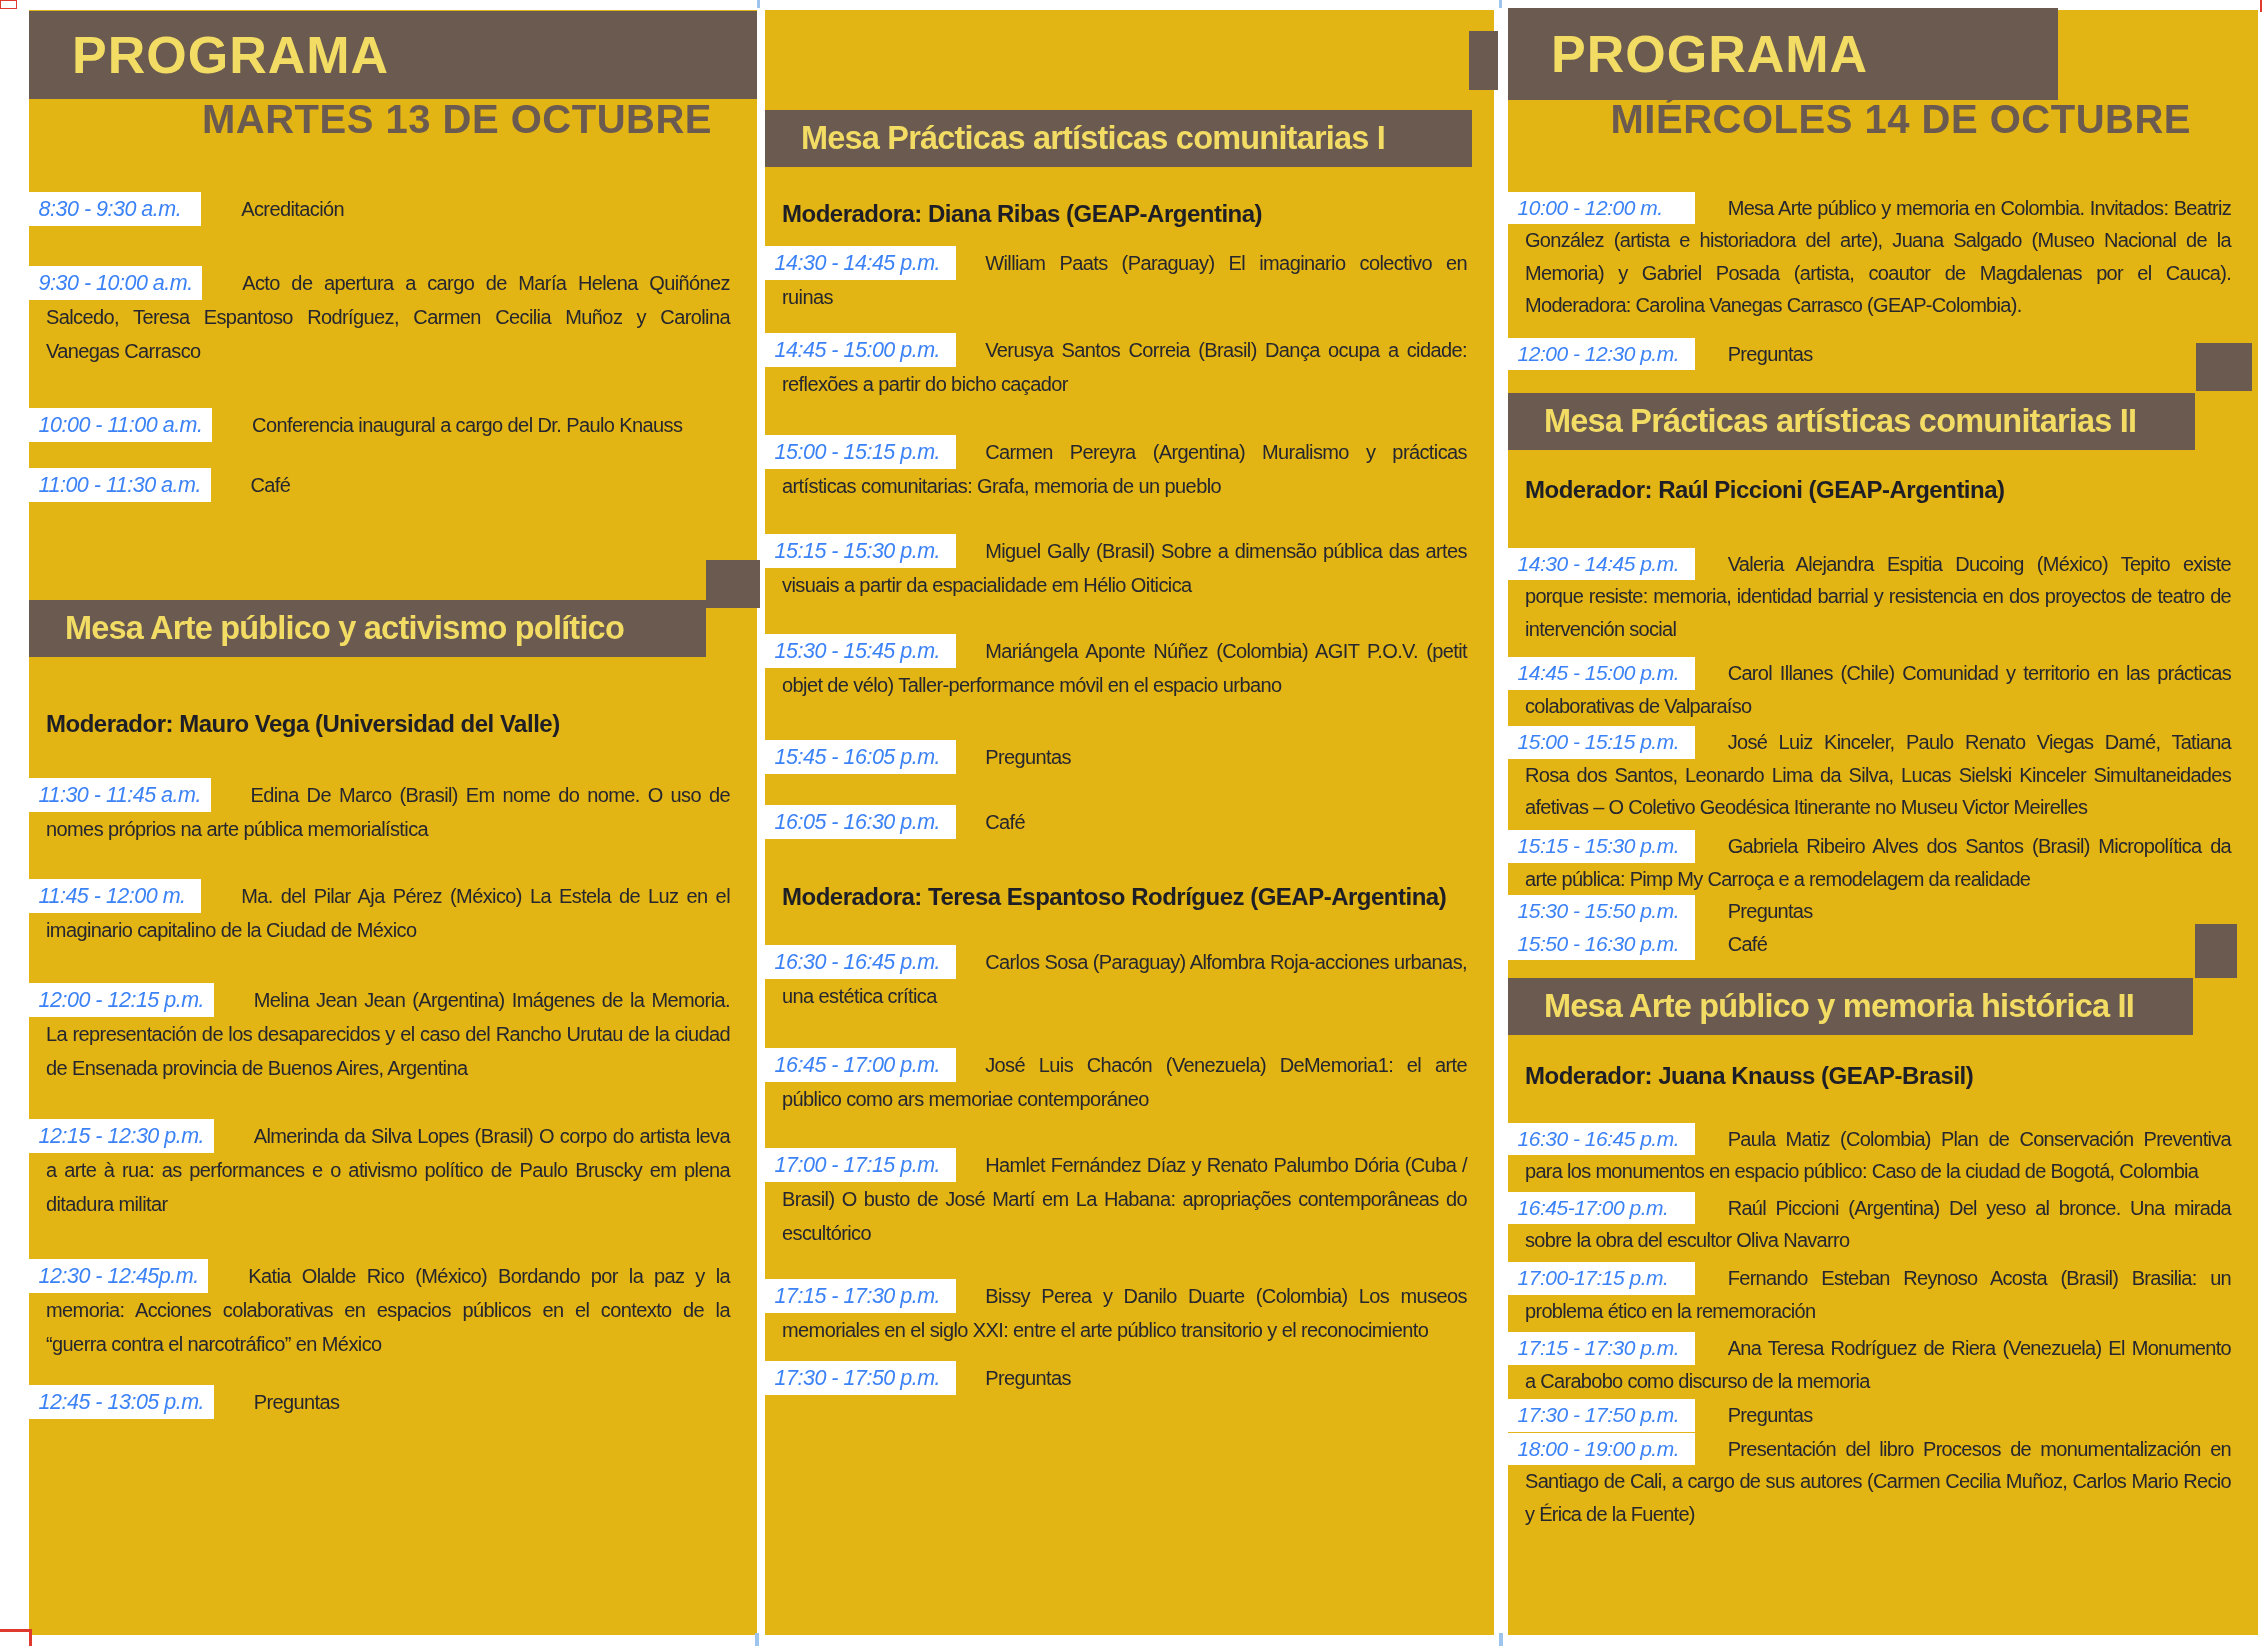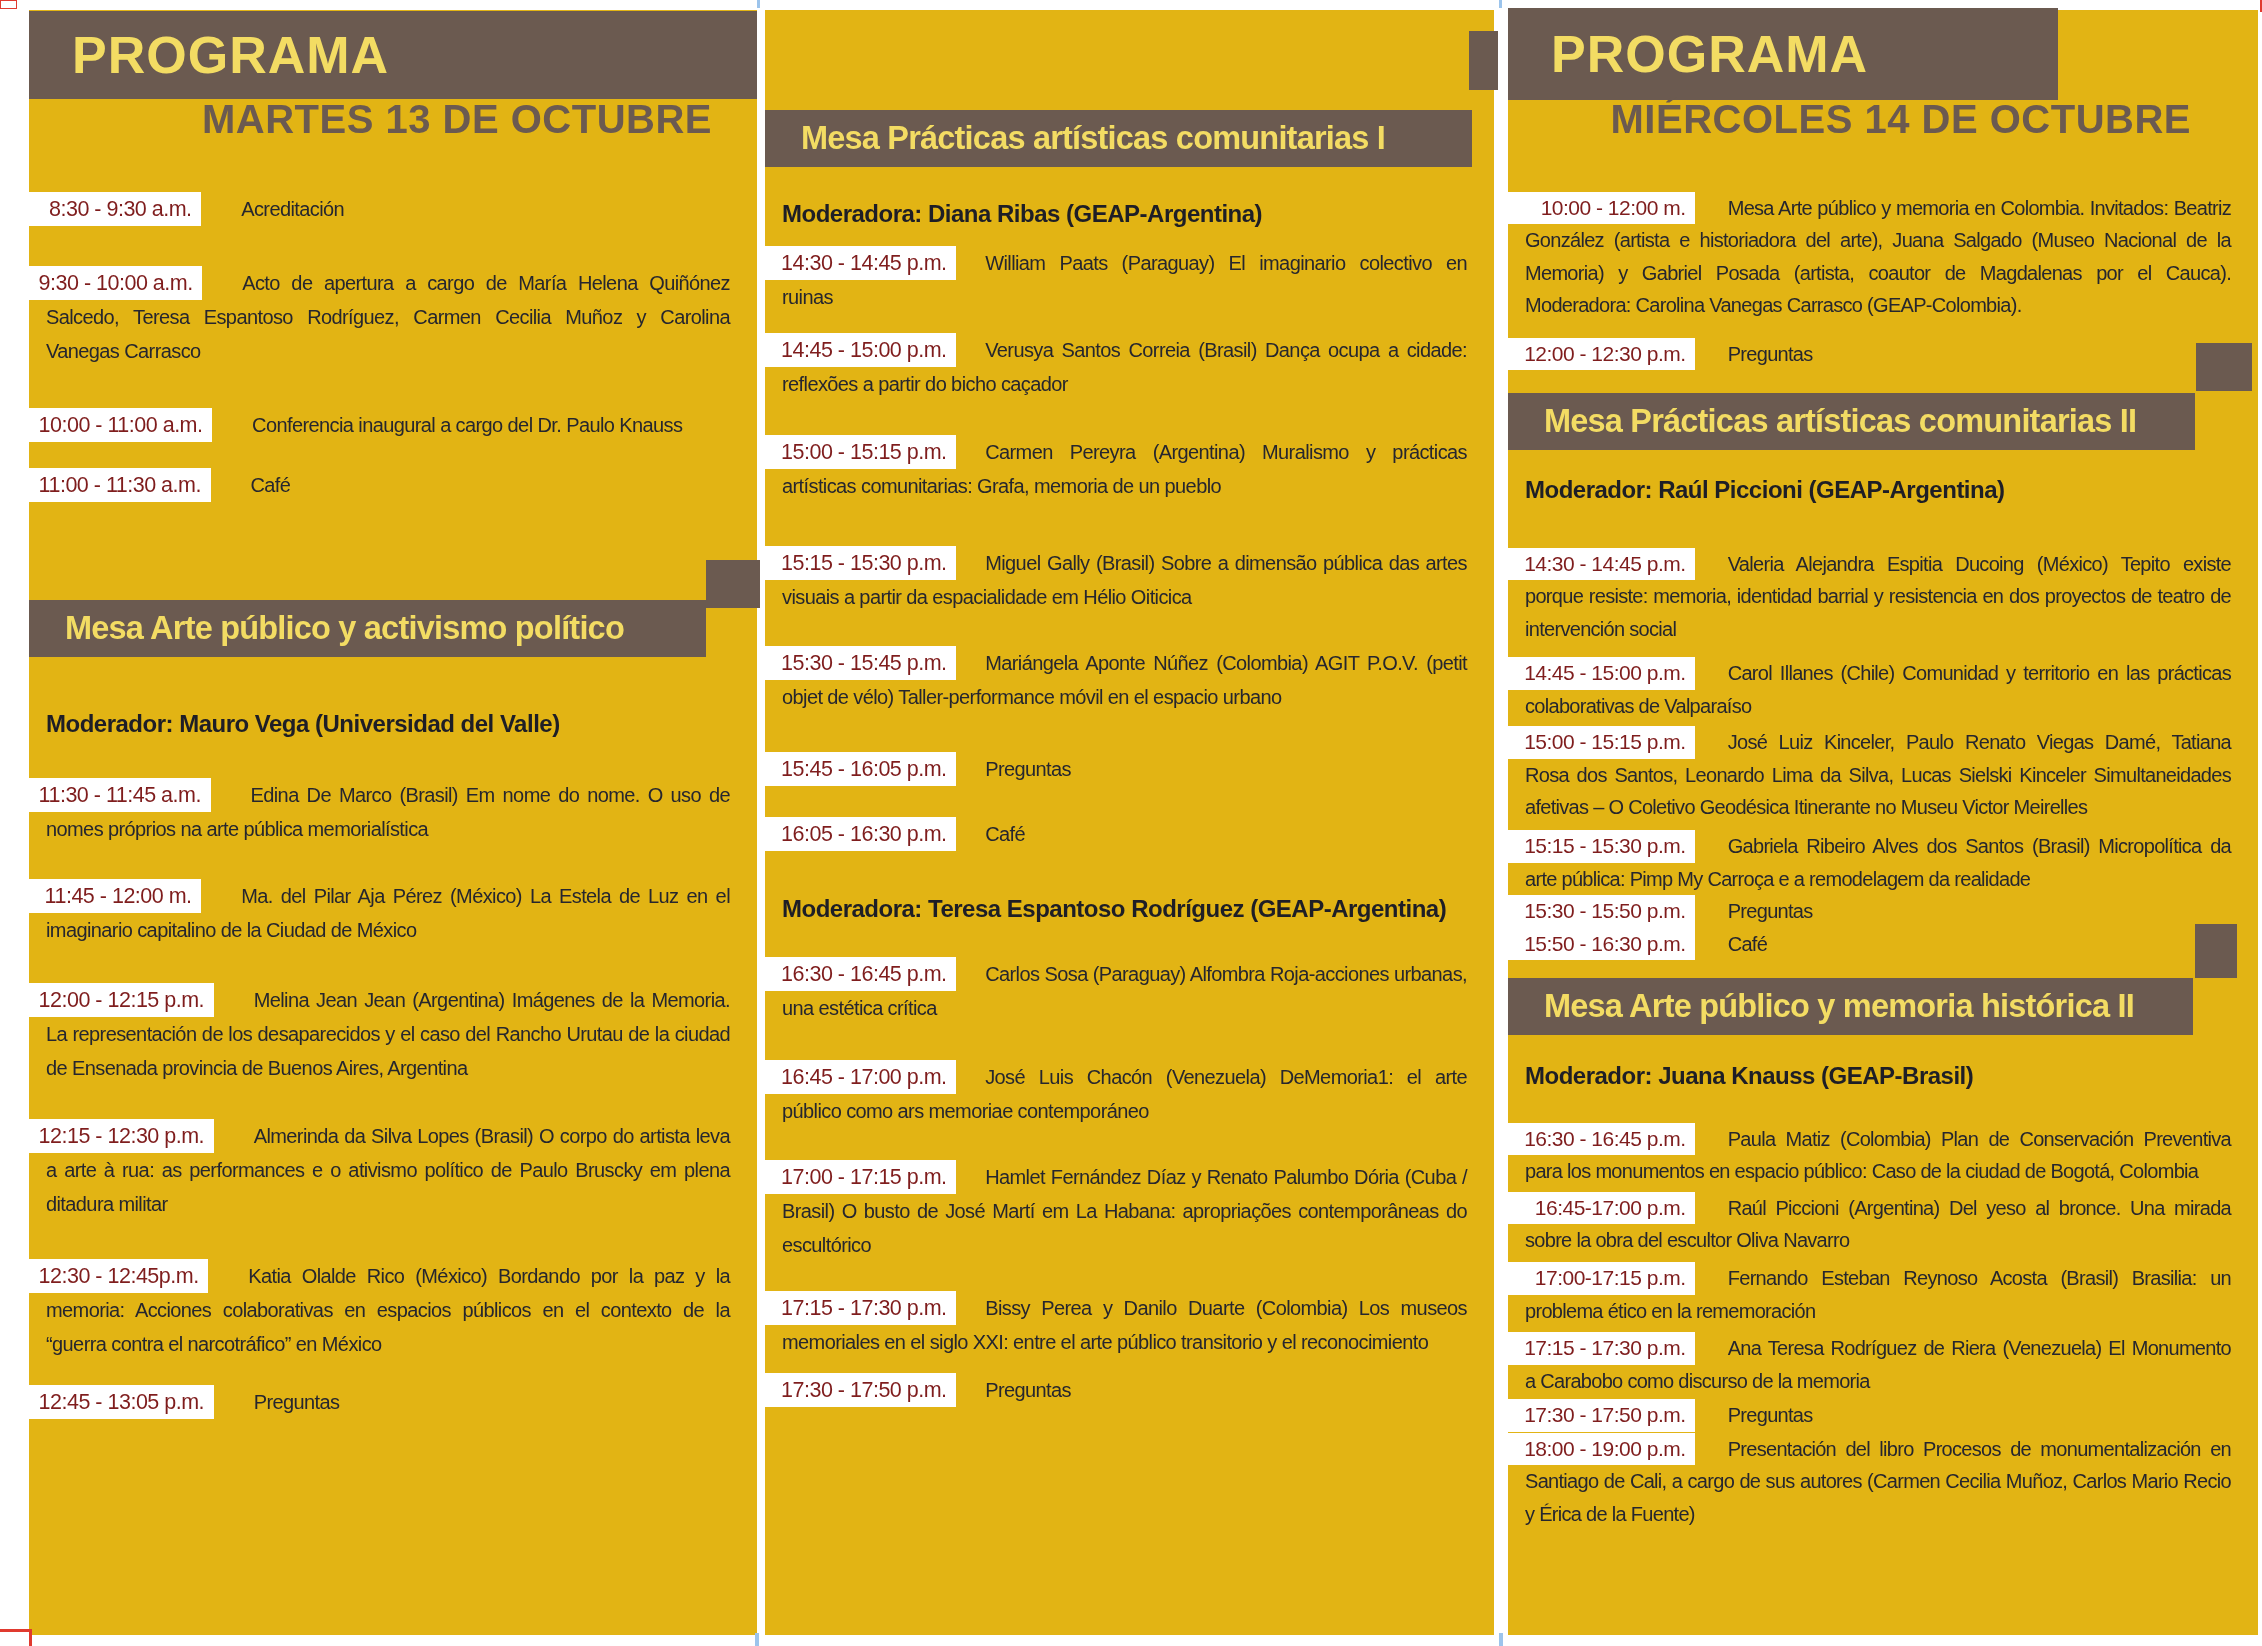--- a/index.html
+++ b/index.html
@@ -40,24 +40,24 @@
   .panel-right .datetitle{right:67px;}
 
   .flow{position:absolute;left:0;top:0;width:100%;}
 
   .row{
     box-sizing:border-box;width:100%;padding:0 27px 0 17px;
     text-align:justify;font-size:20px;line-height:34px;letter-spacing:-0.6px;color:var(--body-text);
   }
   .panel-right .row{line-height:32.5px;letter-spacing:-0.7px;}
   .chip{
-    display:inline-block;background:var(--chip-bg);color:#7f1d1d;
-    margin-left:-17px;margin-right:40px;padding:0 9.6px;text-align:right;
+    display:inline-block;background:var(--chip-bg);color:#3b82f6;
+    margin-left:-17px;margin-right:40px;padding:0 9.6px;text-align:left;
     font-size:21.5px;letter-spacing:-0.5px;white-space:nowrap;
-    height:34px;line-height:34px;min-width:153px;
+    height:34px;line-height:34px;min-width:153px;font-style:italic;
   }
   .panel-mid .chip{min-width:172px;margin-right:29px;}
   .panel-right .chip{min-width:168px;margin-right:32.5px;height:32.5px;line-height:32.5px;font-size:21px;}
 
   .mod{
     box-sizing:border-box;padding:0 27px 0 17px;font-weight:bold;
     font-size:24px;line-height:32.5px;letter-spacing:-0.5px;color:#1e1e26;white-space:nowrap;
   }
 
   .secbar{
@@ -109,21 +109,21 @@
     <div class="flow">
       <div class="secbar" style="margin-top:100px;width:707px">
         <span class="sectitle">Mesa Prácticas artísticas comunitarias I</span>
         <i class="sq" style="left:calc(100% - 2.9px);top:-79px;width:29px;height:59px"></i>
       </div>
       <div class="mod" style="margin-top:31px"><span>Moderadora: Diana Ribas (GEAP-Argentina)</span></div>
 
       <div class="row" style="margin-top:16.3px"><span class="chip">14:30 - 14:45 p.m.</span><span>William Paats (Paraguay) El imaginario colectivo en ruinas</span></div>
       <div class="row" style="margin-top:19px"><span class="chip">14:45 - 15:00 p.m.</span><span>Verusya Santos Correia (Brasil) Dança ocupa a cidade: reflexões a partir do bicho caçador</span></div>
       <div class="row" style="margin-top:34px"><span class="chip">15:00 - 15:15 p.m.</span><span>Carmen Pereyra (Argentina) Muralismo y prácticas artísticas comunitarias: Grafa, memoria de un pueblo</span></div>
-      <div class="row" style="margin-top:43px"><span class="chip">15:15 - 15:30 p.m.</span><span>Miguel Gally (Brasil) Sobre a dimensão pública das artes visuais a partir da espacialidade em Hélio Oiticica</span></div>
+      <div class="row" style="margin-top:31px"><span class="chip">15:15 - 15:30 p.m.</span><span>Miguel Gally (Brasil) Sobre a dimensão pública das artes visuais a partir da espacialidade em Hélio Oiticica</span></div>
       <div class="row" style="margin-top:32px"><span class="chip">15:30 - 15:45 p.m.</span><span>Mariángela Aponte Núñez (Colombia) AGIT P.O.V. (petit objet de vélo) Taller-performance móvil en el espacio urbano</span></div>
       <div class="row" style="margin-top:38px"><span class="chip">15:45 - 16:05 p.m.</span><span>Preguntas</span></div>
       <div class="row" style="margin-top:31px"><span class="chip">16:05 - 16:30 p.m.</span><span>Café</span></div>
 
       <div class="mod" style="margin-top:42px"><span>Moderadora: Teresa Espantoso Rodríguez (GEAP-Argentina)</span></div>
 
       <div class="row" style="margin-top:31px"><span class="chip">16:30 - 16:45 p.m.</span><span>Carlos Sosa (Paraguay) Alfombra Roja-acciones urbanas, una estética crítica</span></div>
       <div class="row" style="margin-top:35px"><span class="chip">16:45 - 17:00 p.m.</span><span>José Luis Chacón (Venezuela) DeMemoria1: el arte público como ars memoriae contemporáneo</span></div>
       <div class="row" style="margin-top:32.5px"><span class="chip">17:00 - 17:15 p.m.</span><span>Hamlet Fernández Díaz y Renato Palumbo Dória (Cuba / Brasil) O busto de José Martí em La Habana: apropriações contemporâneas do escultórico</span></div>
       <div class="row" style="margin-top:29px"><span class="chip">17:15 - 17:30 p.m.</span><span>Bissy Perea y Danilo Duarte (Colombia) Los museos memoriales en el siglo XXI: entre el arte público transitorio y el reconocimiento</span></div>

